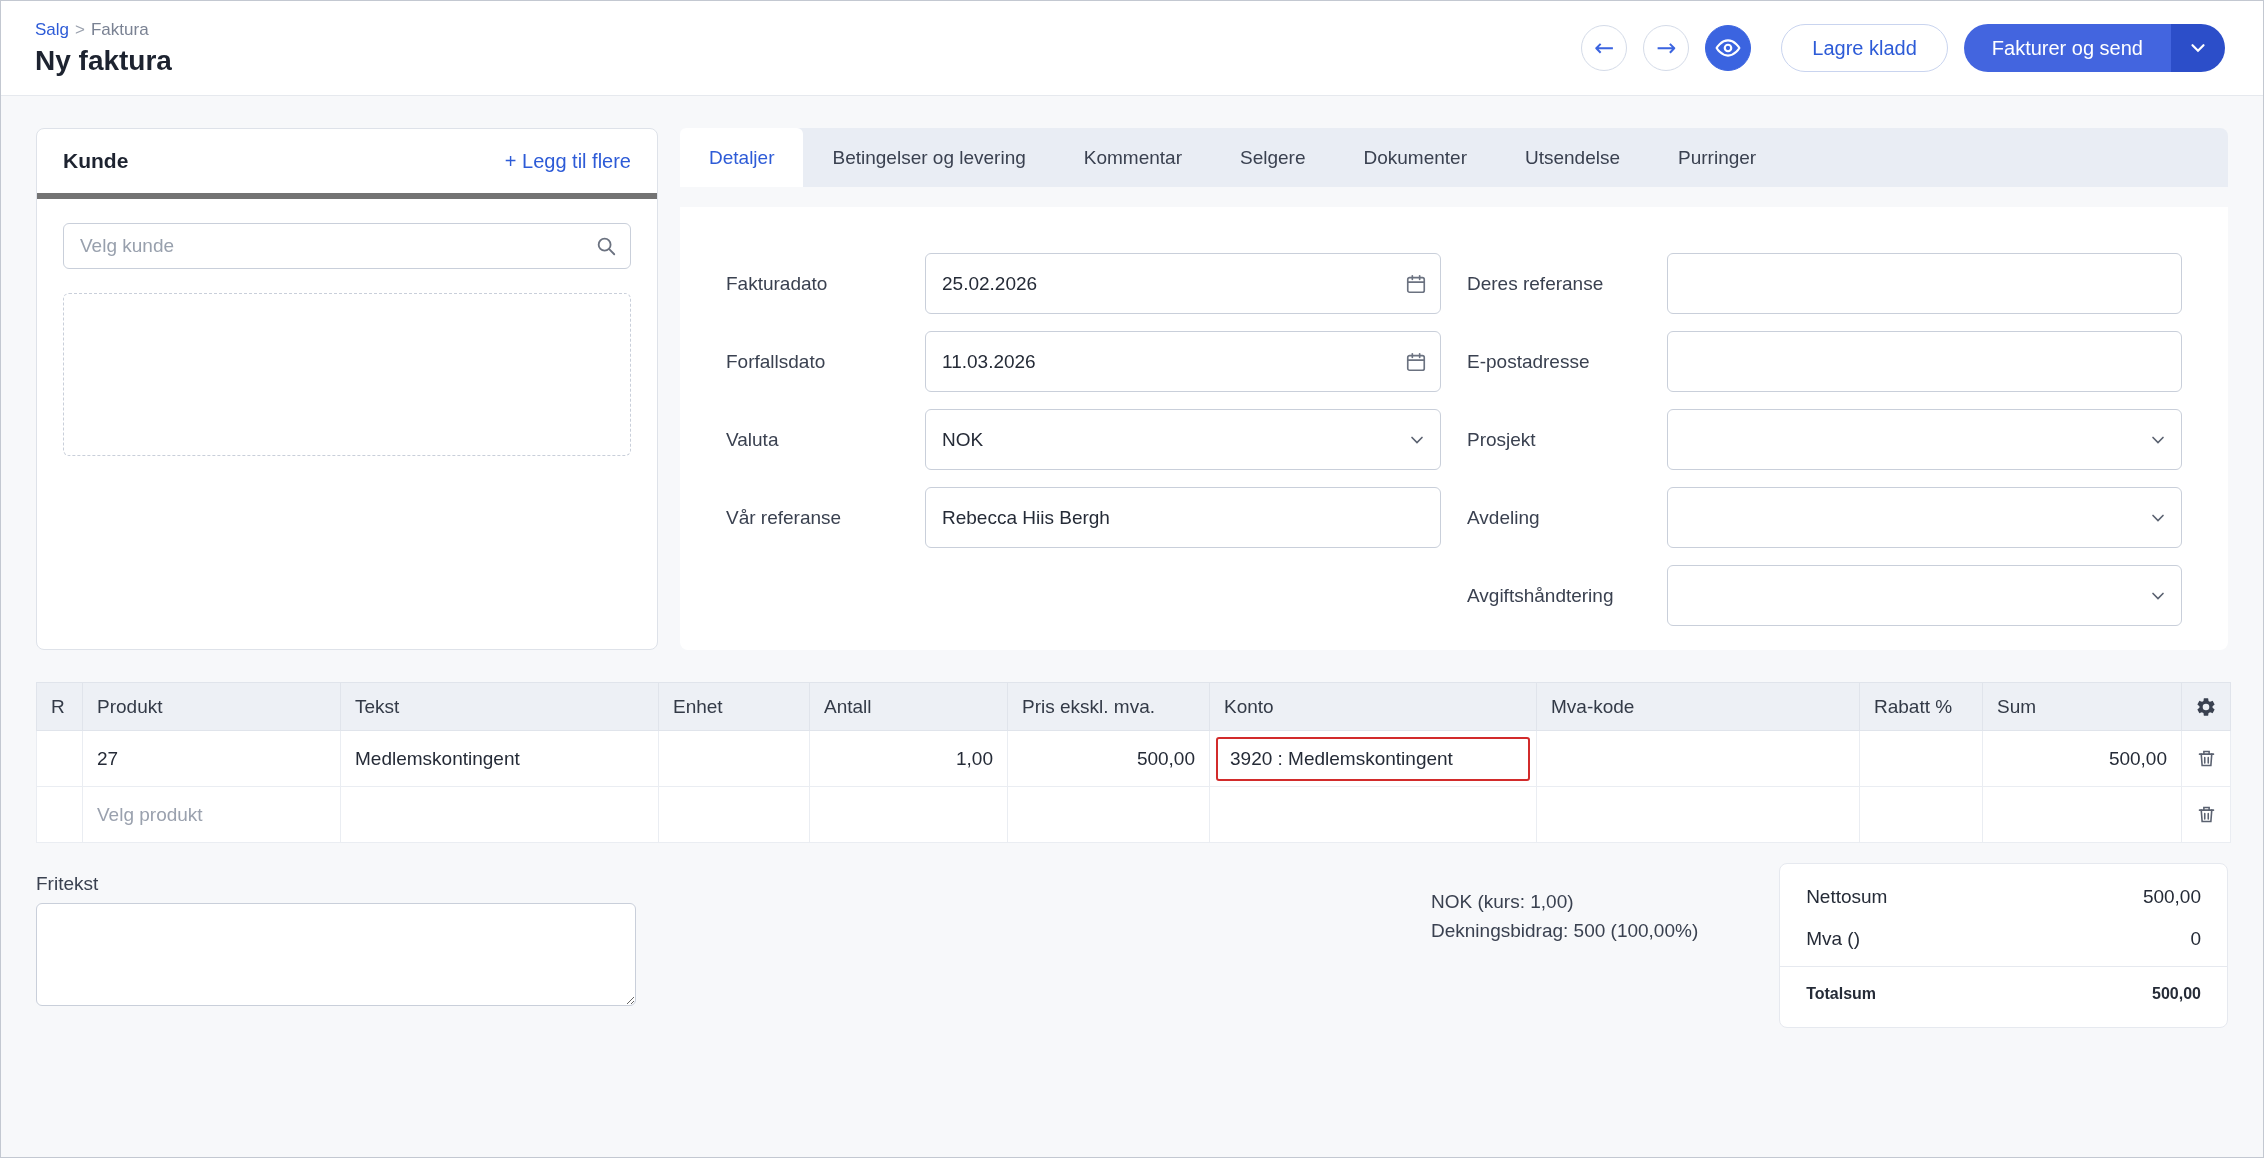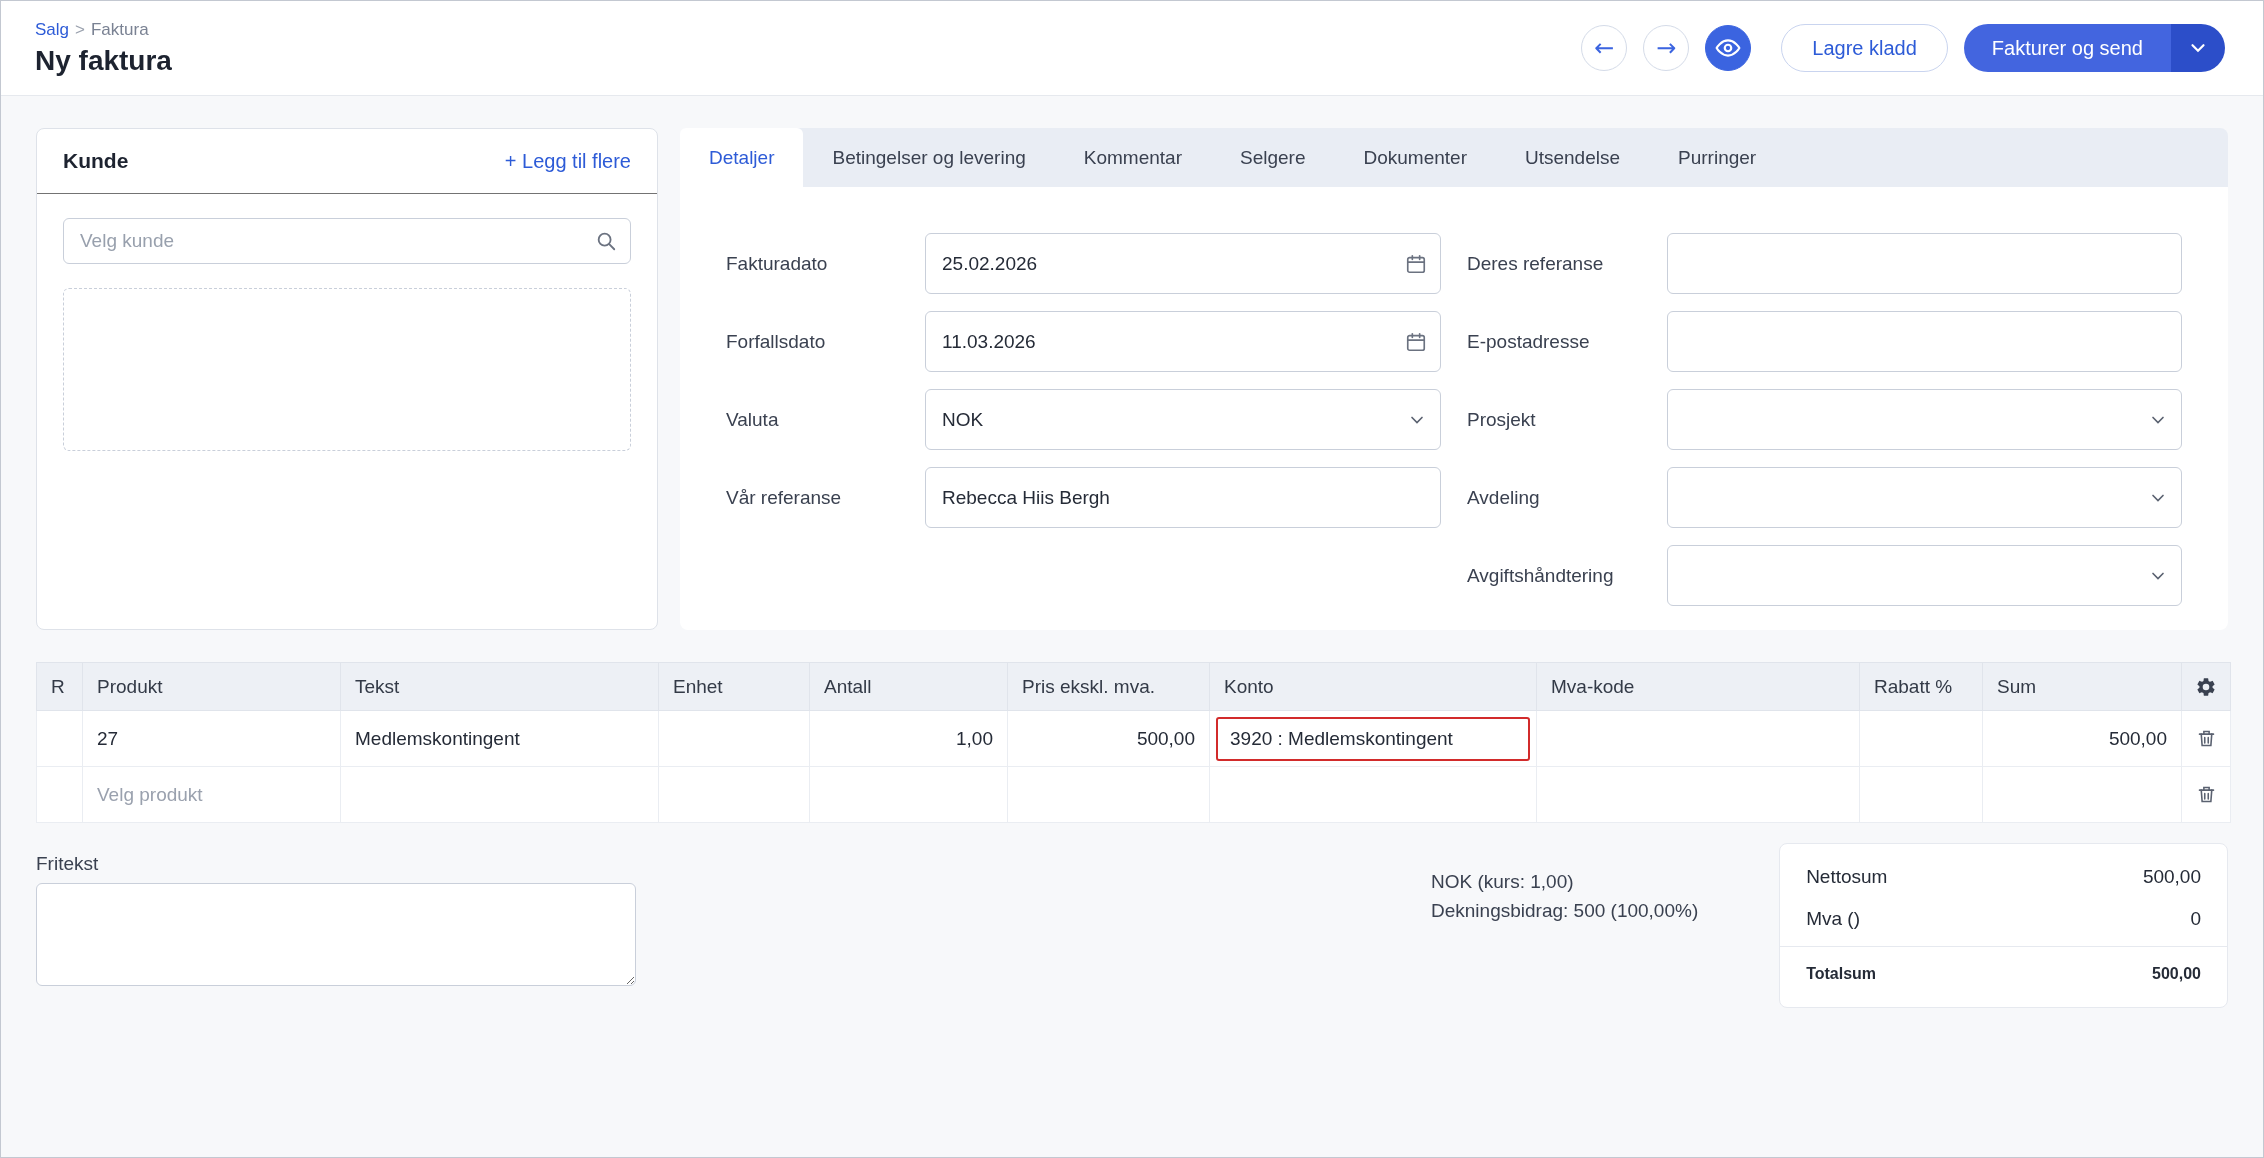--- a/index.html
+++ b/index.html
@@ -56,21 +56,21 @@
   .content { padding:32px 35px 0 35px; }
   .top-grid { display:flex; gap:22px; align-items:stretch; min-height:409px; }
 
   
   .customer-card {
     width:622px; background:#fff; border:1px solid #dee2e9; border-radius:8px;
     display:flex; flex-direction:column;
   }
   .card-head {
     display:flex; justify-content:space-between; align-items:center;
-    padding:20px 26px; border-bottom:1px solid #737373;
+    padding:20px 26px; border-bottom:6px solid #737373;
   }
   .card-title { font-size:21px; font-weight:bold; color:#1d2330; }
   .add-link { font-size:20px; color:#2d5bd7; text-decoration:none; cursor:pointer; }
   .card-body { padding:24px 26px; flex:1;text-decoration:underline; }
   .search-wrap { position:relative; }
   .search-input {
     width:100%; height:46px; border:1px solid #c9cfda; border-radius:6px;
     padding:0 50px 0 16px; font-size:19px; color:#252b37;
     font-family:"Liberation Sans", sans-serif; outline:none; background:#fff;
   }
@@ -82,21 +82,21 @@
   .details-area { flex:1; display:flex; flex-direction:column; }
   .tabs { display:flex; background:#e9edf4; border-radius:8px 8px 0 0; height:59px; }
   .tab {
     padding:0 29px; display:flex; align-items:center;
     font-size:19px; color:#3a4150; cursor:pointer; white-space:nowrap;
   }
   .tab.active { background:#fff; color:#2d5bd7; border-radius:6px 6px 0 0; }
 
   .details-card {
     background:#fff; flex:1; border-radius:0 0 8px 8px;
-    padding:46px 0 24px 46px; display:flex; gap:26px;
+    padding:46px 0 24px 46px; display:flex; gap:26px;margin-top:20px;
   }
   .form-col { display:grid; grid-template-columns:199px 516px; row-gap:17px; align-items:center; align-content:start; }
   .form-col.right { grid-template-columns:200px 515px; }
   .f-label { font-size:19px; color:#3a4150; }
   .field {
     position:relative; height:61px; border:1px solid #c9cfda; border-radius:6px;
     background:#fff; display:flex; align-items:center; padding:0 44px 0 16px;
     font-size:19px; color:#252b37; cursor:pointer;
   }
   .field input {

